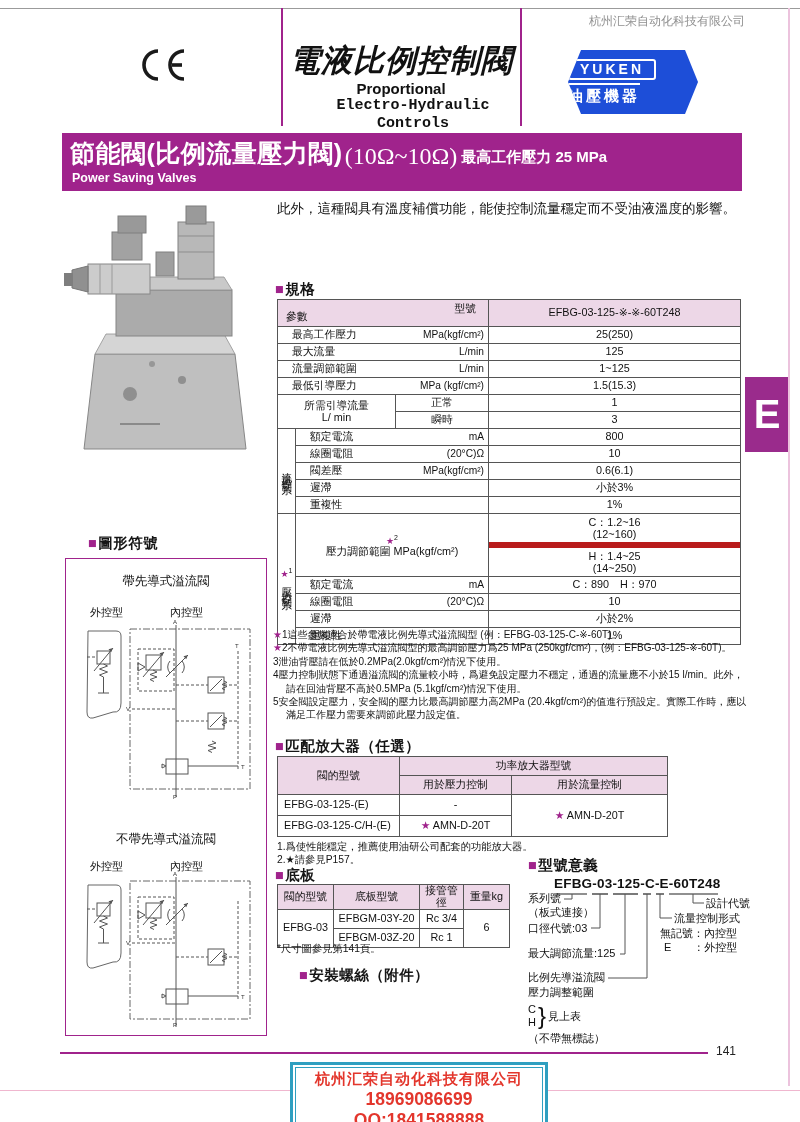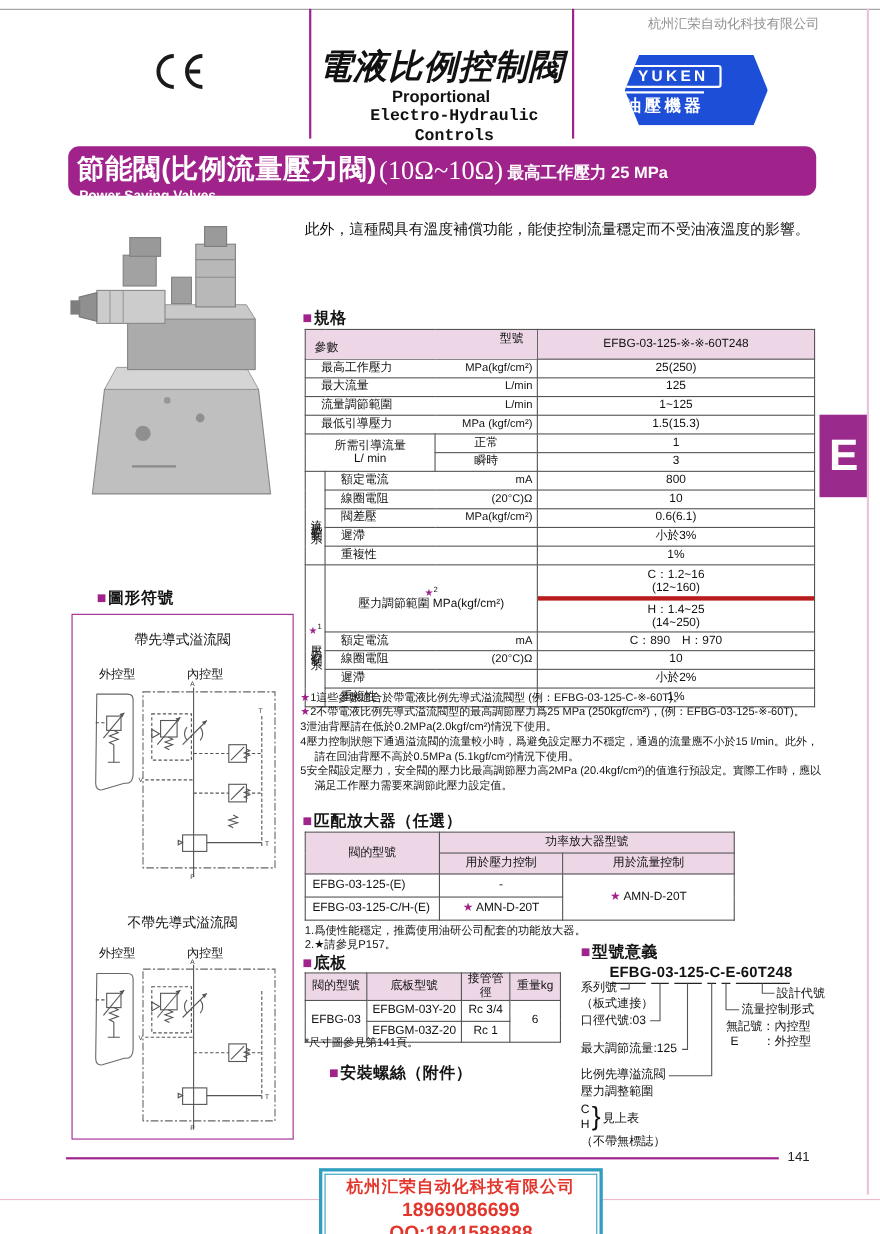--- a/index.html
+++ b/index.html
@@ -41,21 +41,21 @@
   .dg-p{position:absolute;left:8px;bottom:3px;}
   .dg-m{position:absolute;right:12px;top:3px;}
   .lu{display:flex;justify-content:space-between;align-items:center;padding:0 4px 0 14px;}
   .un{font-size:10.2px;}
   .vtx{writing-mode:vertical-rl;text-orientation:upright;letter-spacing:3px;font-size:10.5px;margin:0 auto;}
   .gstar{font-size:9px;line-height:10px;padding-top:2px;}
   .gstar sup,.star2 sup{font-size:7px;}
   .star2{font-size:9px;line-height:10px;}
   .vsplit{padding:0;}
   .vsplit .half{height:28px;display:flex;flex-direction:column;justify-content:center;line-height:12.5px;}
-  .vsplit .half+.half{border-top:4px solid #b91c1c;}
+  .vsplit .half+.half{border-top:6px solid #b91c1c;}
   
   .fnotes{font-size:10px;line-height:13.4px;color:#141414;}
   .fn{padding-left:13px;text-indent:-13px;}
   
   .mini{font-size:10.8px;}
   .mini td{border:1px solid #555;text-align:center;vertical-align:middle;padding:0 3px;height:18px;line-height:1.1;}
   .mini td.hd{background:#edd7e7;}
   .note{font-size:10.3px;color:#141414;line-height:13px;}
   
   .mcode{font-size:13.5px;font-weight:bold;letter-spacing:0.2px;}
@@ -98,21 +98,21 @@
   <div class="ab vdiv" style="left:520px;top:8px;height:118px;"></div>
   <div class="ab title-en" style="left:284px;top:80px;width:234px;">Proportional</div>
   <div class="ab title-cn" style="left:284px;top:40px;width:234px;">電液比例控制閥</div>
   <div class="ab title-en" style="left:296px;top:97px;width:234px;font-family:Liberation Mono, monospace;">Electro-Hydraulic Controls</div>
 
   <div class="ab logo-hex" style="left:568px;top:50px;width:130px;height:64px;">
     <div class="logo-name">YUKEN</div>
     <div class="logo-sub">油壓機器</div>
   </div>
 
-  <div class="ab banner" style="left:62px;top:133px;width:680px;height:45px;border-radius:10px;">
+  <div class="ab banner" style="left:62px;top:133px;width:680px;height:58px;">
     <div class="ban-l1">
       <span class="ban-main">節能閥(比例流量壓力閥)</span>
       <span class="ban-omega">(10Ω~10Ω)</span>
       <span class="ban-press">最高工作壓力 25 MPa</span>
     </div>
     <div class="ban-l2">Power Saving Valves</div>
   </div>
 
   <svg class="ab" style="left:60px;top:194px;" width="208" height="266" viewBox="0 0 208 266">
     <rect x="0" y="0" width="208" height="266" fill="#ffffff"></rect>

